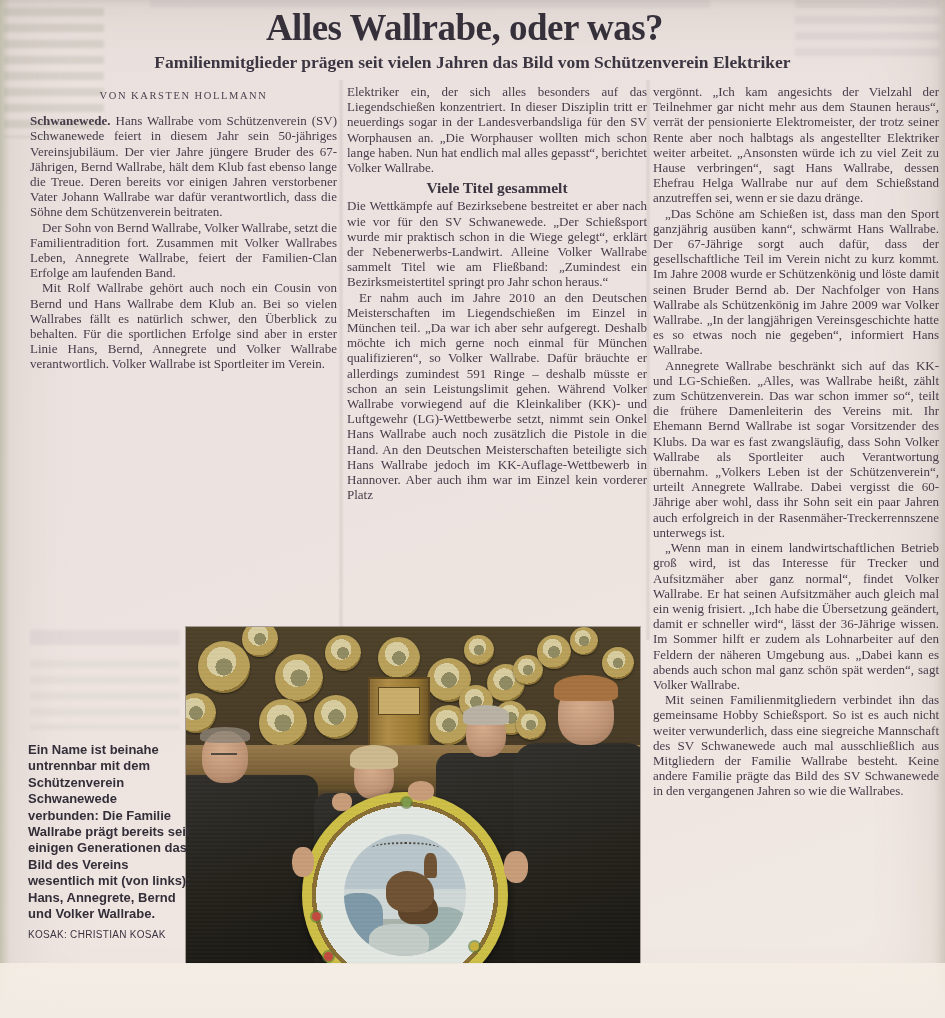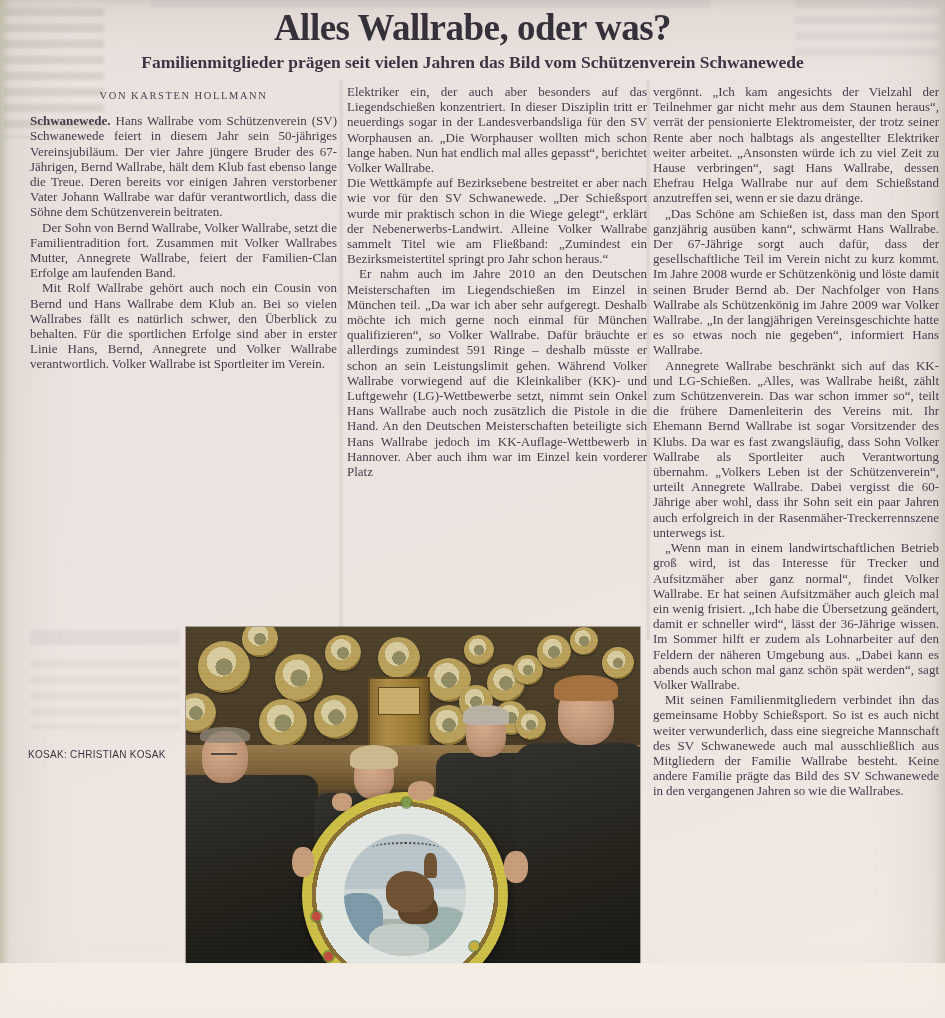--- a/index.html
+++ b/index.html
@@ -16,21 +16,21 @@
   .edge-bottom{position:absolute;left:0;top:963px;width:100%;height:55px;
     background:linear-gradient(to bottom,rgba(244,238,229,.9),#f2ebe3);}
   .gutter-shadow{position:absolute;top:80px;width:6px;height:560px;
     background:linear-gradient(to right,transparent,rgba(120,105,95,.14),transparent);}
   
   .ghost{position:absolute;filter:blur(1.4px);opacity:.45;pointer-events:none;}
   .g-lines{background:repeating-linear-gradient(to bottom,rgba(128,134,108,.40) 0 8px,transparent 8px 16px);}
   .g-lines2{background:repeating-linear-gradient(to bottom,rgba(140,132,146,.34) 0 8px,transparent 8px 16px);}
   .g-bar{background:rgba(125,120,140,.35);}
 
-  .title{position:absolute;left:60px;top:6px;width:825px;text-align:center;
+  .title{position:absolute;left:52px;top:6px;width:825px;text-align:center;
     font-size:37px;font-weight:bold;letter-spacing:-.5px;color:#35303a;}
   .subtitle{position:absolute;left:40px;top:52px;width:865px;text-align:center;
     font-size:17.5px;font-weight:bold;color:#3c3542;}
   .byline{display:block;text-align:center;font-size:10.5px;font-weight:normal;
     letter-spacing:1.6px;margin:4px 0 10px 0;color:#4a4150;}
 
   .col{position:absolute;top:84px;overflow:hidden;text-align:justify;
     font-size:13px;line-height:15.2px;hyphens:auto;-webkit-hyphens:auto;word-spacing:-.3px;}
   .col p{margin:0;text-indent:12px;}
   .col p.noindent{text-indent:0;}
@@ -95,30 +95,31 @@
   <div class="edge-left"></div>
   <div class="ghost g-lines" style="left:4px;top:8px;width:100px;height:130px;"></div>
   <div class="ghost g-lines2" style="left:150px;top:0;width:560px;height:14px;opacity:.3;"></div>
   <div class="ghost g-lines2" style="left:795px;top:0;width:145px;height:58px;opacity:.35;"></div>
   <div class="ghost g-bar" style="left:30px;top:630px;width:150px;height:15px;opacity:.28;"></div>
   <div class="ghost g-lines" style="left:30px;top:660px;width:150px;height:70px;opacity:.18;"></div>
   <div class="gutter-shadow" style="left:338px;"></div>
   <div class="gutter-shadow" style="left:645px;"></div>
 
   <div class="title">Alles Wallrabe, oder was?</div>
-  <div class="subtitle">Familienmitglieder prägen seit vielen Jahren das Bild vom Schützenverein Schwanewede</div>
+  <div class="subtitle">Familienmitglieder prägen seit vielen Jahren das Bild vom Schützenverein Elektriker</div>
 
   <div class="col" id="col1">
     <span class="byline">VON KARSTEN HOLLMANN</span>
   <p class="noindent"><b class="lead">Schwanewede.</b> Hans Wallrabe vom Schützenverein (SV) Schwanewede feiert in diesem Jahr sein 50-jähriges Vereinsjubiläum. Der vier Jahre jüngere Bruder des 67-Jährigen, Bernd Wallrabe, hält dem Klub fast ebenso lange die Treue. Deren bereits vor einigen Jahren verstorbener Vater Johann Wallrabe war dafür verantwortlich, dass die Söhne dem Schützenverein beitraten.</p>
-      <p class="">Der Sohn von Bernd Wallrabe, Volker Wallrabe, setzt die Familientradition fort. Zusammen mit Volker Wallrabes Mutter, Annegrete Wallrabe, feiert der Familien-Clan Erfolge am laufenden Band.</p>
+      <p class="">Der Sohn von Bernd Wallrabe, Volker Wallrabe, setzt die Familientradition fort. Zusammen mit Volker Wallrabes Leben, Annegrete Wallrabe, feiert der Familien-Clan Erfolge am laufenden Band.</p>
       <p class="">Mit Rolf Wallrabe gehört auch noch ein Cousin von Bernd und Hans Wallrabe dem Klub an. Bei so vielen Wallrabes fällt es natürlich schwer, den Überblick zu behalten. Für die sportlichen Erfolge sind aber in erster Linie Hans, Bernd, Annegrete und Volker Wallrabe verantwortlich. Volker Wallrabe ist Sportleiter im Verein.</p>
     </div>
   <div class="col" id="col2">
-      <p class="noindent">Elektriker ein, der auch aber besonders auf das Liegendschießen konzentriert. In dieser Disziplin tritt er neuerdings sogar in der Landesverbandsliga für den SV Worphausen an. „Die Worphauser wollten mich schon lange haben. Nun hat endlich mal alles gepasst“, berichtet Volker Wallrabe.</p>
+      <p class="noindent">Elektriker ein, der sich alles besonders auf das Liegendschießen konzentriert. In dieser Disziplin tritt er neuerdings sogar in der Landesverbandsliga für den SV Worphausen an. „Die Worphauser wollten mich schon lange haben. Nun hat endlich mal alles gepasst“, berichtet Volker Wallrabe.</p>
+      <h3 class="subhead">Viele Titel gesammelt</h3>
       <p class="noindent">Die Wettkämpfe auf Bezirksebene bestreitet er aber nach wie vor für den SV Schwanewede. „Der Schießsport wurde mir praktisch schon in die Wiege gelegt“, erklärt der Nebenerwerbs-Landwirt. Alleine Volker Wallrabe sammelt Titel wie am Fließband: „Zumindest ein Bezirksmeistertitel springt pro Jahr schon heraus.“</p>
       <p class="">Er nahm auch im Jahre 2010 an den Deutschen Meisterschaften im Liegendschießen im Einzel in München teil. „Da war ich aber sehr aufgeregt. Deshalb möchte ich mich gerne noch einmal für München qualifizieren“, so Volker Wallrabe. Dafür bräuchte er allerdings zumindest 591 Ringe – deshalb müsste er schon an sein Leistungslimit gehen. Während Volker Wallrabe vorwiegend auf die Kleinkaliber (KK)- und Luftgewehr (LG)-Wettbewerbe setzt, nimmt sein Onkel Hans Wallrabe auch noch zusätzlich die Pistole in die Hand. An den Deutschen Meisterschaften beteiligte sich Hans Wallrabe jedoch im KK-Auflage-Wettbewerb in Hannover. Aber auch ihm war im Einzel kein vorderer Platz</p>
     </div>
   <div class="col" id="col3">
       <p class="noindent">vergönnt. „Ich kam angesichts der Vielzahl der Teilnehmer gar nicht mehr aus dem Staunen heraus“, verrät der pensionierte Elektromeister, der trotz seiner Rente aber noch halbtags als angestellter Elektriker weiter arbeitet. „Ansonsten würde ich zu viel Zeit zu Hause verbringen“, sagt Hans Wallrabe, dessen Ehefrau Helga Wallrabe nur auf dem Schießstand anzutreffen sei, wenn er sie dazu dränge.</p>
       <p class="">„Das Schöne am Schießen ist, dass man den Sport ganzjährig ausüben kann“, schwärmt Hans Wallrabe. Der 67-Jährige sorgt auch dafür, dass der gesellschaftliche Teil im Verein nicht zu kurz kommt. Im Jahre 2008 wurde er Schützenkönig und löste damit seinen Bruder Bernd ab. Der Nachfolger von Hans Wallrabe als Schützenkönig im Jahre 2009 war Volker Wallrabe. „In der langjährigen Vereinsgeschichte hatte es so etwas noch nie gegeben“, informiert Hans Wallrabe.</p>
       <p class="">Annegrete Wallrabe beschränkt sich auf das KK- und LG-Schießen. „Alles, was Wallrabe heißt, zählt zum Schützenverein. Das war schon immer so“, teilt die frühere Damenleiterin des Vereins mit. Ihr Ehemann Bernd Wallrabe ist sogar Vorsitzender des Klubs. Da war es fast zwangsläufig, dass Sohn Volker Wallrabe als Sportleiter auch Verantwortung übernahm. „Volkers Leben ist der Schützenverein“, urteilt Annegrete Wallrabe. Dabei vergisst die 60-Jährige aber wohl, dass ihr Sohn seit ein paar Jahren auch erfolgreich in der Rasenmäher-Treckerrennszene unterwegs ist.</p>
       <p class="">„Wenn man in einem landwirtschaftlichen Betrieb groß wird, ist das Interesse für Trecker und Aufsitzmäher aber ganz normal“, findet Volker Wallrabe. Er hat seinen Aufsitzmäher auch gleich mal ein wenig frisiert. „Ich habe die Übersetzung geändert, damit er schneller wird“, lässt der 36-Jährige wissen. Im Sommer hilft er zudem als Lohnarbeiter auf den Feldern der näheren Umgebung aus. „Dabei kann es abends auch schon mal ganz schön spät werden“, sagt Volker Wallrabe.</p>
       <p class="">Mit seinen Familienmitgliedern verbindet ihn das gemeinsame Hobby Schießsport. So ist es auch nicht weiter verwunderlich, dass eine siegreiche Mannschaft des SV Schwanewede auch mal ausschließlich aus Mitgliedern der Familie Wallrabe besteht. Keine andere Familie prägte das Bild des SV Schwanewede in den vergangenen Jahren so wie die Wallrabes.</p>
     </div>
@@ -188,17 +189,18 @@
       </div>
     </div>
     <div class="hand" style="left:106px;top:220px;width:22px;height:30px;"></div>
     <div class="hand" style="left:318px;top:224px;width:24px;height:32px;"></div>
     <div class="hand" style="left:222px;top:154px;width:26px;height:20px;"></div>
     <div class="hand" style="left:146px;top:166px;width:20px;height:18px;"></div>
     <div class="photo-grain"></div>
   </div>
 
   <div class="caption">
+    <span>Ein Name ist beinahe untrennbar mit dem Schützenverein Schwanewede verbunden: Die Familie Wallrabe prägt bereits seit einigen Generationen das Bild des Vereins wesentlich mit (von links): Hans, Annegrete, Bernd und Volker Wallrabe.</span>
     <span class="credit">KOSAK: CHRISTIAN KOSAK</span>
   </div>
 
   <div class="edge-bottom"></div>
 </div>
 
 </body></html>

